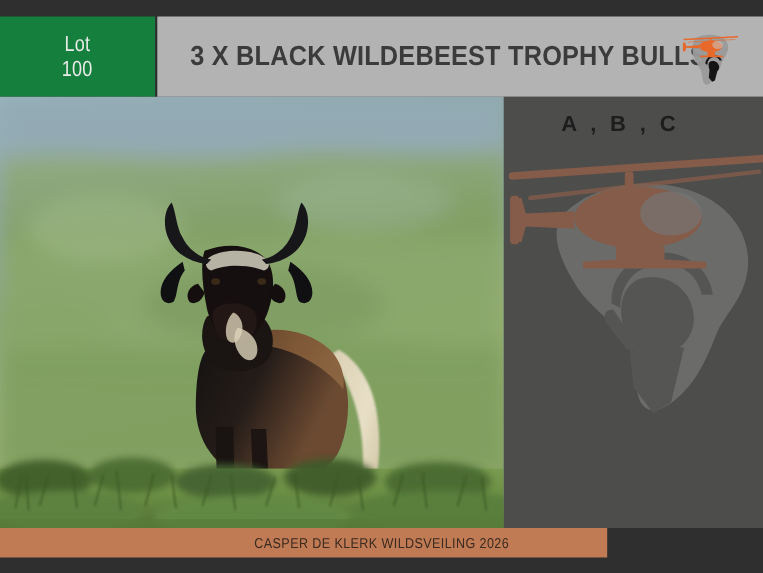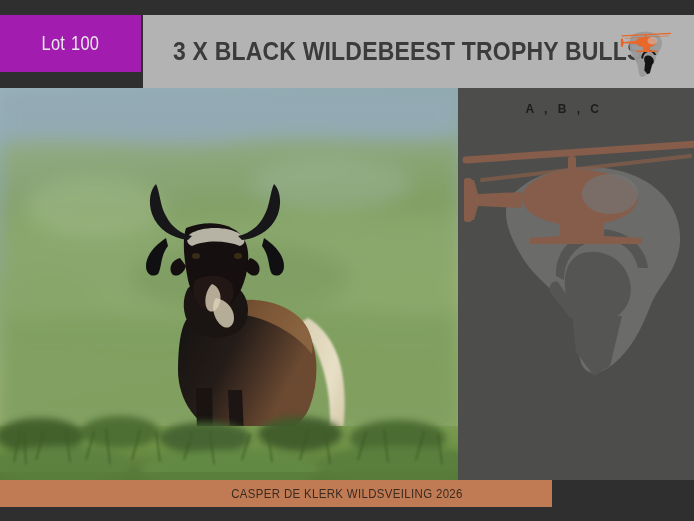--- a/index.html
+++ b/index.html
@@ -29,24 +29,24 @@
 
   
   .header-row {
     position: absolute;
     left: 0; top: 15px;
     width: 694px; height: 73px;
   }
   .lot-block {
     position: absolute;
     left: 0; top: 0;
-    width: 141px; height: 57px;
-    background: #a21caf;
+    width: 141px; height: 73px;
+    background: #15803d;
     display: flex;
-    flex-direction: row;
+    flex-direction: column;
     align-items: center;
     justify-content: center;
   }
   .lot-label, .lot-number {
     color: #e9e9e9;
     font-family: "Liberation Sans Narrow", "Liberation Sans", sans-serif;
     font-size: 20px;
     line-height: 23px;
     letter-spacing: 0.3px;
     transform: scaleX(0.82);
@@ -101,21 +101,21 @@
     background: #4d4d4c;
     overflow: hidden;
   }
   .abc-text {
     position: absolute;
     left: 0; top: 14px;
     width: 212px;
     text-align: center;
     color: #1d1d1d;
     font-family: "Liberation Sans Narrow", "Liberation Sans", sans-serif;
-    font-size: 12px;
+    font-size: 20px;
     font-weight: bold;
     letter-spacing: 3.5px;
   }
   .watermark {
     position: absolute;
     left: -6px;
     top: 48px;
     width: 248px;
     height: 250px;
     opacity: 0.62;

